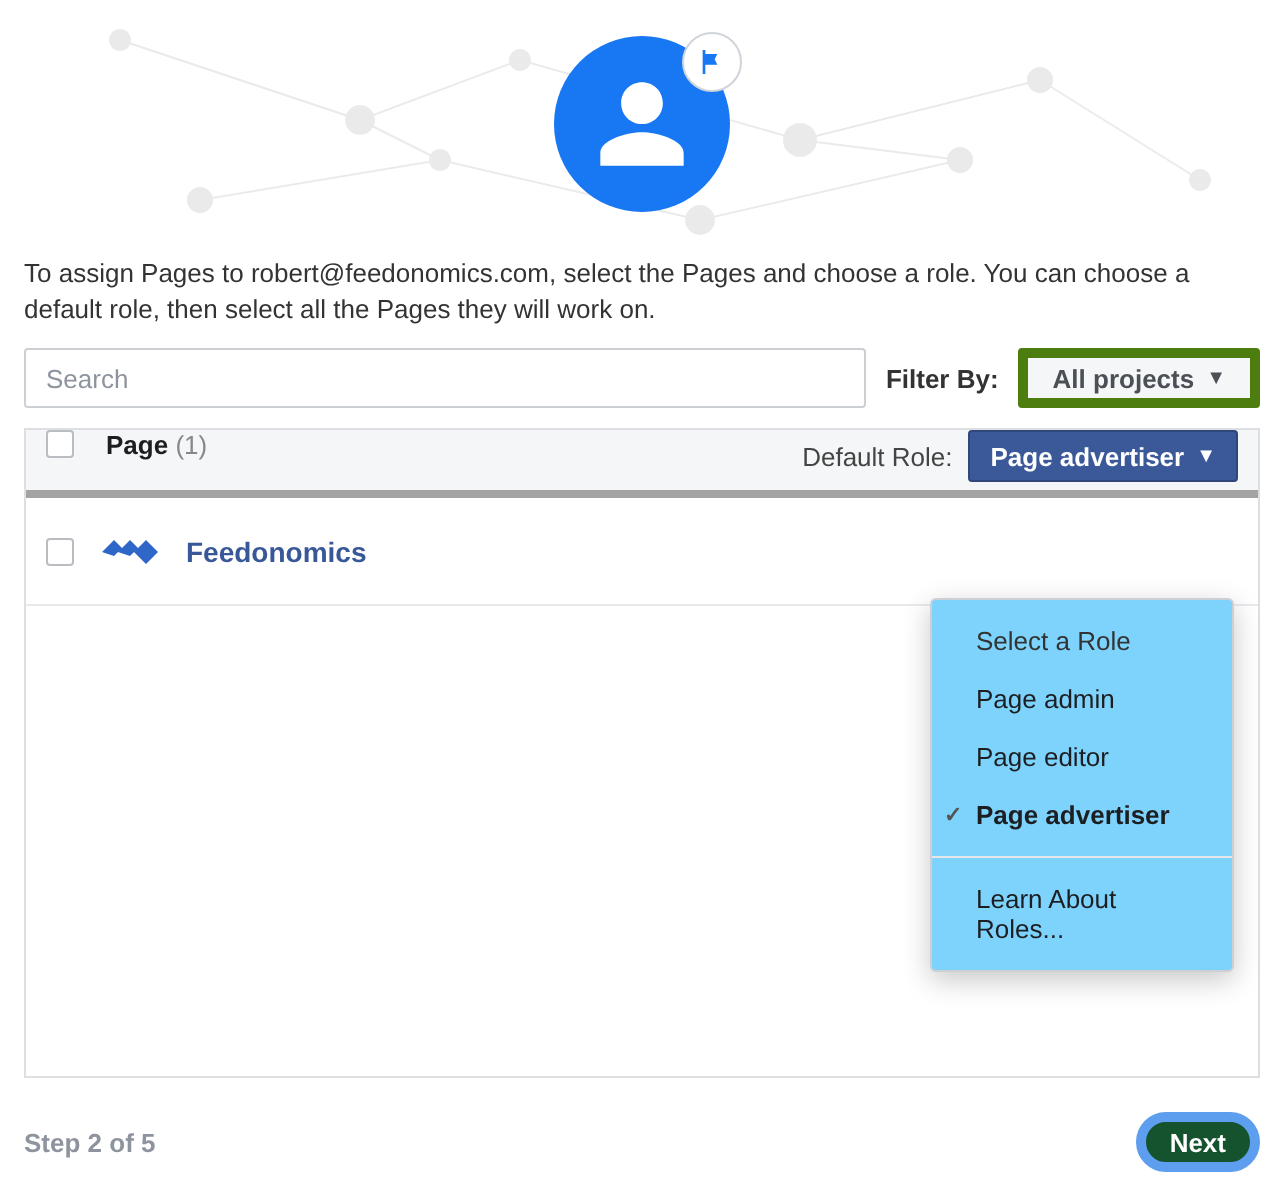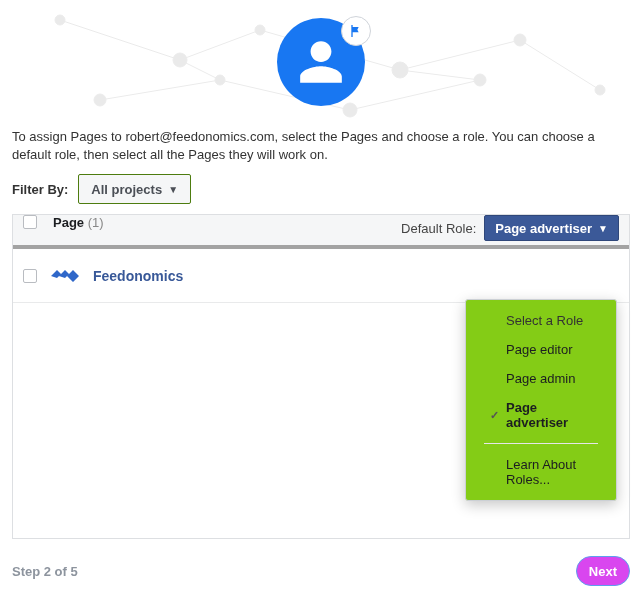--- a/index.html
+++ b/index.html
@@ -79,21 +79,21 @@
     background: #fff;
   }
   .search-input::placeholder { color: #8d949e; }
   .filter-label { color: #333; font-weight: bold; text-align: center; }
   .btn {
     display: inline-flex;
     align-items: center;
     gap: 6px;
     height: 30px;
     padding: 0 12px;
-    border: 1px solid #4d7c0f;
+    border: 5px solid #4d7c0f;
     border-radius: 2px;
     background: #f5f6f7;
     font-weight: bold;
     font-size: 13px;
     color: #4b4f56;
     cursor: pointer;
   }
   .btn .caret,
   .role-picker .caret { font-size: 10px; color: inherit; }
   .table-wrap {
@@ -158,25 +158,25 @@
     display: flex; align-items: center; justify-content: center;
     flex: none;
   }
   .page-logo svg { width: 30px; height: 20px; fill: #2f67c9; }
   .page-name { color: #385898; font-size: 14px; }
   .dropdown {
     position: absolute;
     top: 84px;
     right: 12px;
     width: 152px;
-    background: #84cc16;
+    background: #7dd3fc;
     border: 1px solid #ccd0d5;
     border-radius: 3px;
     box-shadow: 0 4px 14px rgba(0,0,0,0.22);
-    padding: 6px 18px;
+    padding: 6px 0;
     z-index: 10;
   }
   .dd-item {
     display: flex;
     align-items: center;
     gap: 6px;
     padding: 7px 14px 7px 22px;
     font-size: 13px;
     color: #1c1e21;
     cursor: pointer;
@@ -205,21 +205,21 @@
     align-items: center;
     padding: 0 12px;
   }
   .step { color: #8d949e; font-weight: bold; }
   .footer-right {
     margin-left: auto;
     display: flex;
     gap: 8px;
   }
   .btn-primary {
-    background: #d946ef;
+    background: #14532d;
     border-color: #5e9eee;
     color: #fff;
     border-radius: 15px;
   }
 </style>
 </head>
 <body>
 
 <div class="hero">
   <div class="network-bg">
@@ -258,20 +258,21 @@
       <svg viewBox="0 0 24 24">
           <path d="M5 3v18h2v-7h9l-2-4 2-4H7V3H5z"></path>
         </svg>
     </div>
   </div>
 </div>
 
 <div class="instructions">To assign Pages to robert@feedonomics.com, select the Pages and choose a role. You can choose a default role, then select all the Pages they will work on.</div>
 
 <div class="filter-row">
+  <input class="search-input" type="text" placeholder="Search" style="">
   <span class="filter-label">Filter By:</span>
   <button class="btn">
     <span>All projects</span>
     <span class="caret">▼</span>
   </button>
 </div>
 
 <div class="table-wrap">
   <div class="thead">
     <div class="checkbox"></div>
@@ -294,24 +295,24 @@
       <svg viewBox="0 0 60 40">
           <path d="M2 20 L14 8 L22 16 L14 24 Z M18 20 L30 8 L38 16 L30 24 Z M34 20 L46 8 L58 20 L46 32 Z"></path>
         </svg>
     </div>
     <span class="page-name">Feedonomics</span>
   </div>
 
   <div class="dropdown">
     <div class="dd-item header">Select a Role</div>
     <div class="dd-item">
+        <span>Page admin</span>
+      </div>
+    <div class="dd-item">
         <span>Page editor</span>
-      </div>
-    <div class="dd-item">
-        <span>Page admin</span>
       </div>
     <div class="dd-item selected">
         <span class="check">✓</span>
         <span>Page advertiser</span>
       </div>
     <div class="dd-sep"></div>
     <div class="dd-item">
         <span>Learn About Roles...</span>
       </div>
   </div>

